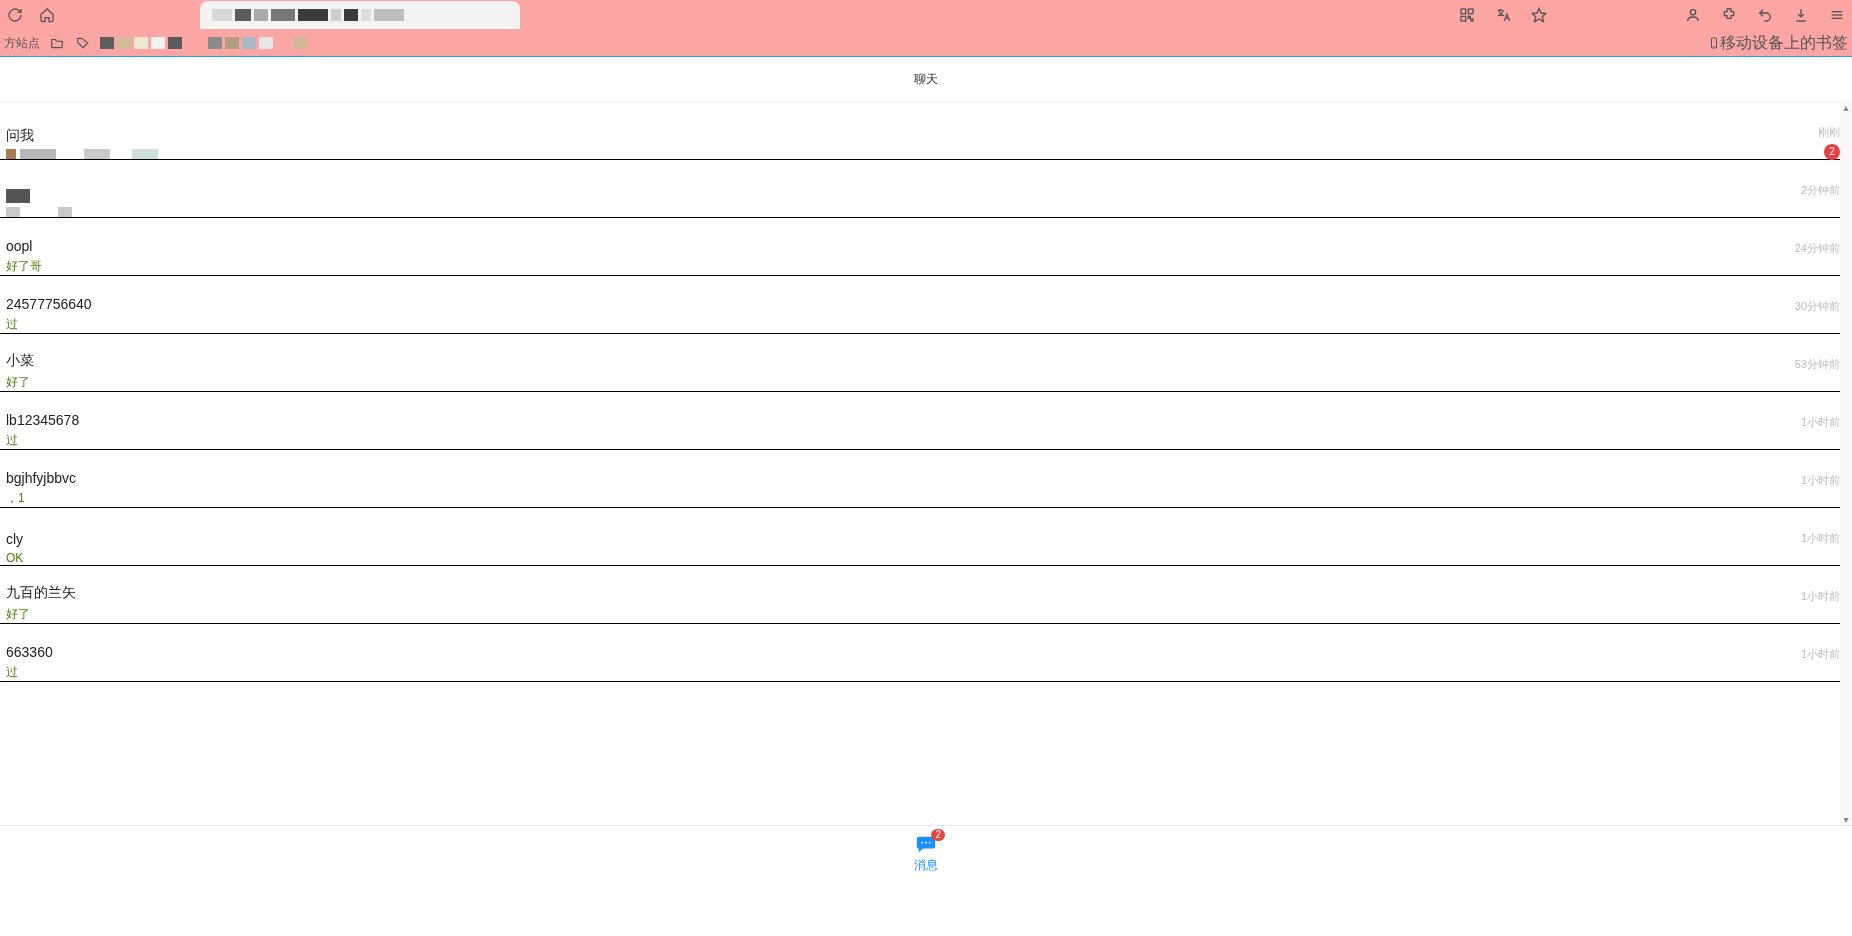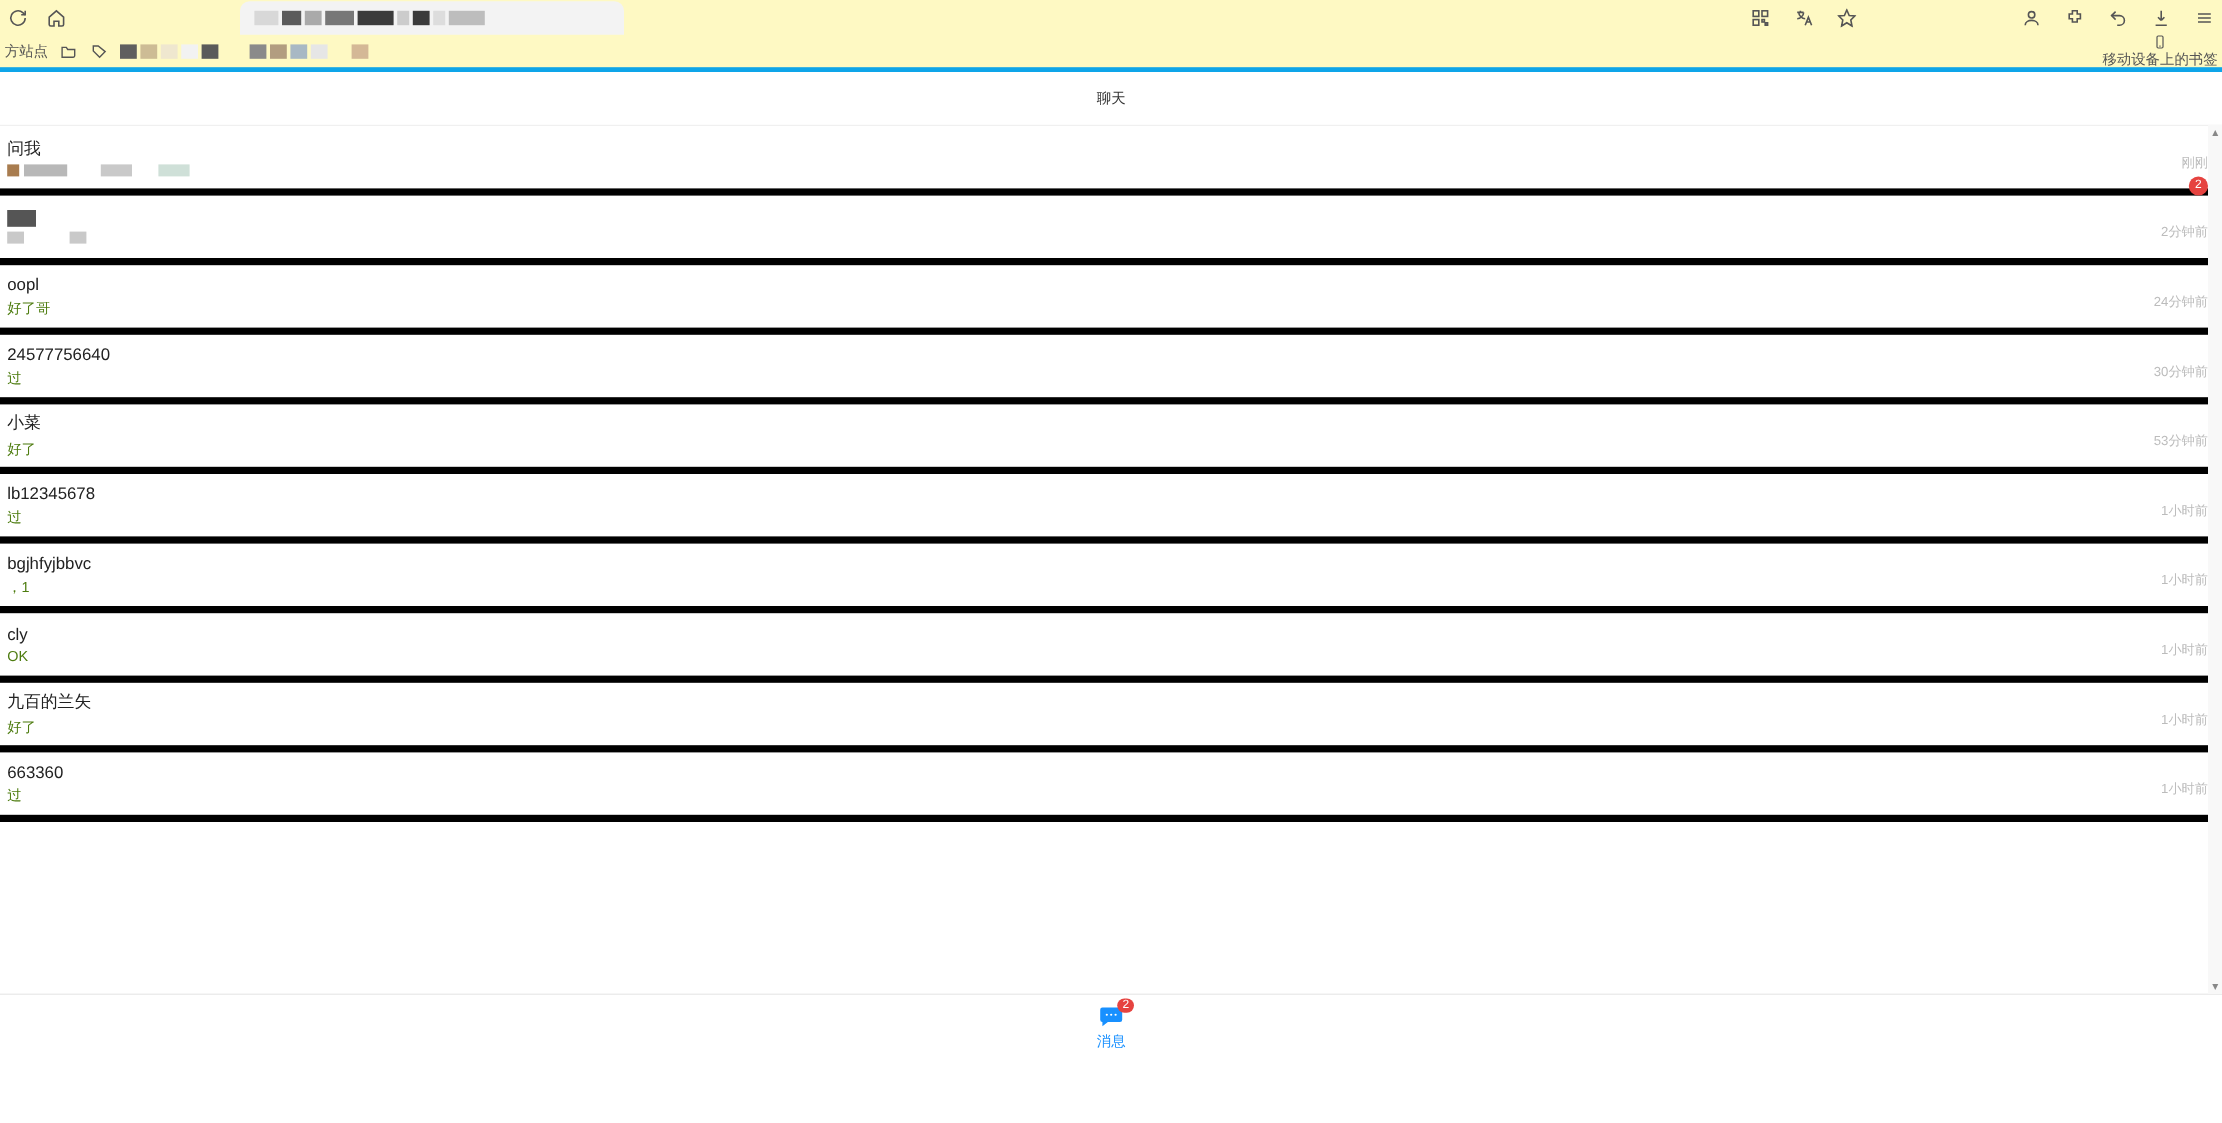--- a/index.html
+++ b/index.html
@@ -8,22 +8,22 @@
   background: #fff;
   width: 1852px;
   height: 936px;
   overflow: hidden;
 }
 
 
 .browser-chrome {
   display: flex;
   flex-direction: column;
-  background: #fef9c3;
-  border-bottom: 4px solid #0ea5e9;
+  background: #fca5a5;
+  border-bottom: 1px solid #0ea5e9;
 }
 
 .tab-row {
   height: 30px;
   display: flex;
   align-items: center;
   padding: 0 6px;
   gap: 14px;
 }
 .nav-icon {
@@ -77,23 +77,22 @@
 .bm-left {
   display: flex;
   align-items: center;
   gap: 8px;
 }
 .bm-right {
   margin-left: auto;
   display: flex;
   align-items: center;
   gap: 0;
-  font-size: 12px;
+  font-size: 16px;
   color: #555;
-  flex-direction: column;
 }
 
 
 .app-body {
   position: relative;
   height: 824px;
   display: flex;
   flex-direction: column;
 }
 
@@ -106,24 +105,24 @@
   color: #333;
 }
 
 .chat-list {
   flex: 1;
   overflow-y: auto;
   border-top: 1px solid #f0f0f0;
 }
 .chat-item {
   display: flex;
-  align-items: center;
+  align-items: flex-end;
   height: 58px;
   padding: 0 10px 0 6px;
-  border-bottom: 6px solid #000000;
+  border-bottom: 1px solid #000000;
   cursor: pointer;
   position: relative;
 }
 .chat-meta {
   position: absolute;
   right: 12px;
   top: 23px;
   font-size: 11px;
   color: #bcbcbc;
   text-align: right;

